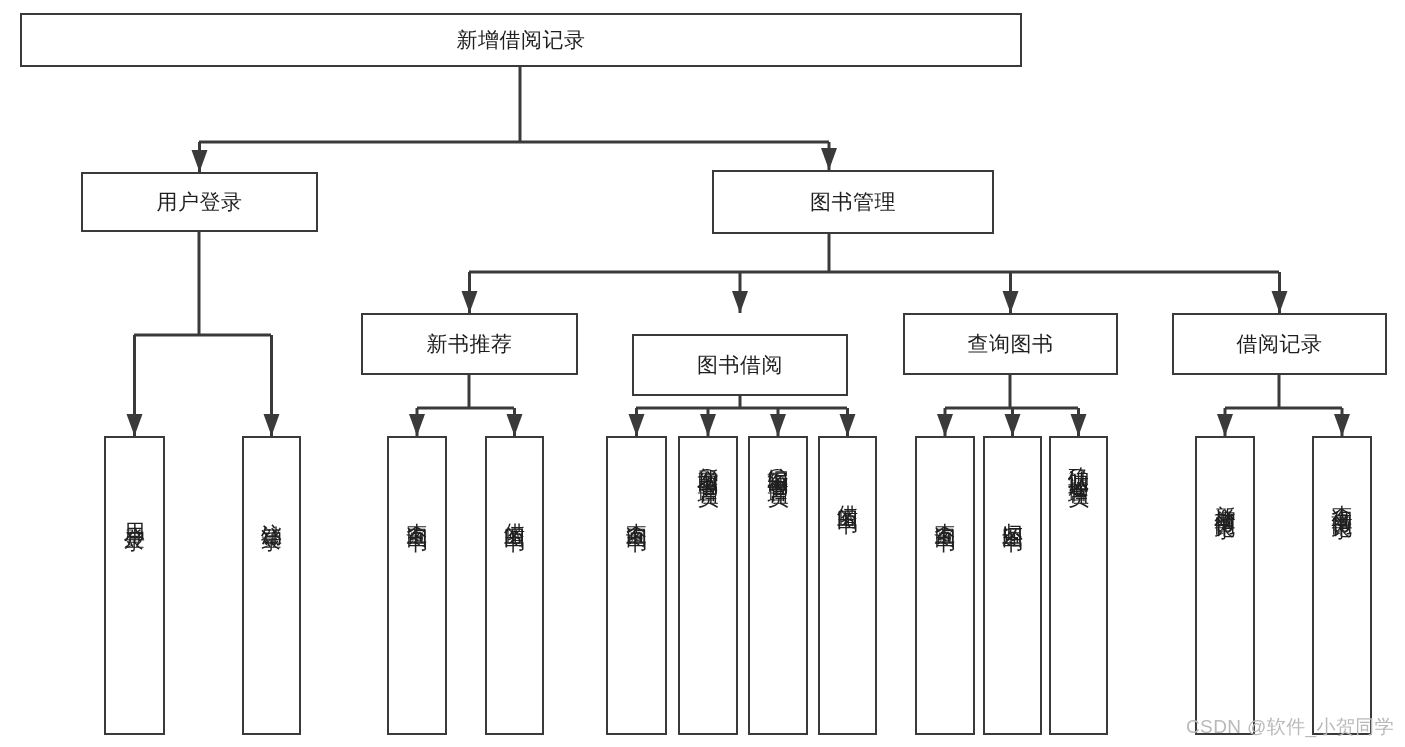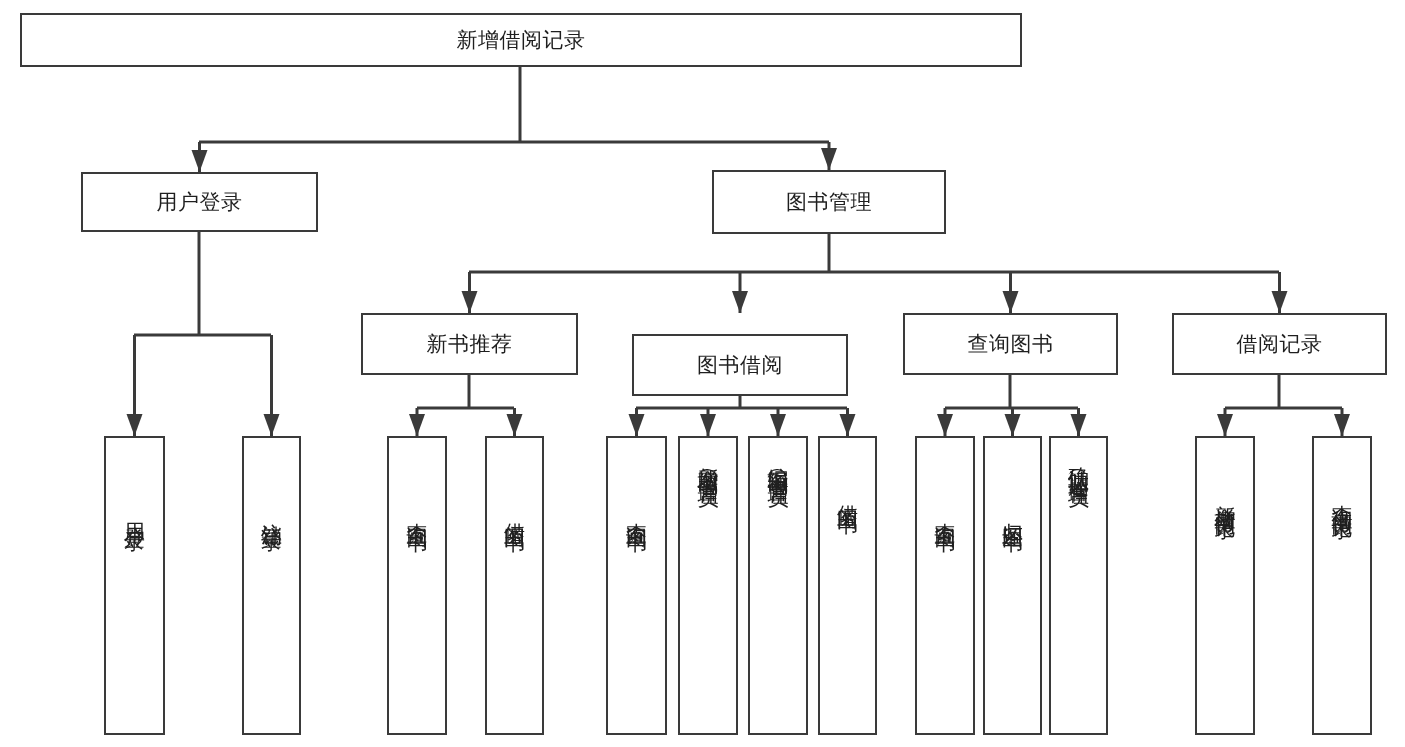--- a/index.html
+++ b/index.html
@@ -135,21 +135,21 @@
       <line x1="1342" y1="408" x2="1342" y2="436" stroke="#3a3a3a" stroke-width="3"></line>
       <polygon points="1334,414 1350,414 1342,436" fill="#3a3a3a"></polygon>
     </svg>
   <div id="nodes-layer">
       <div class="node horizontal" style="left: 20px; top: 13px; width: 1002px; height: 54px;">
         <span class="label">新增借阅记录</span>
       </div>
       <div class="node horizontal" style="left: 81px; top: 172px; width: 237px; height: 60px;">
         <span class="label">用户登录</span>
       </div>
-      <div class="node horizontal" style="left: 712px; top: 170px; width: 234px; height: 64px;">
+      <div class="node horizontal" style="left: 712px; top: 170px; width: 282px; height: 64px;">
         <span class="label">图书管理</span>
       </div>
       <div class="node horizontal" style="left: 361px; top: 313px; width: 217px; height: 62px;">
         <span class="label">新书推荐</span>
       </div>
       <div class="node horizontal" style="left: 632px; top: 313px; width: 216px; height: 62px; margin-top: 21px;">
         <span class="label">图书借阅</span>
       </div>
       <div class="node horizontal" style="left: 903px; top: 313px; width: 215px; height: 62px;">
         <span class="label">查询图书</span>
@@ -190,13 +190,14 @@
       <div class="node vertical top0" style="left: 1049px; top: 436px; width: 59px; height: 299px;">
         <span class="label">确认归还（管理员）</span>
       </div>
       <div class="node vertical mid3" style="left: 1195px; top: 436px; width: 60px; height: 299px;">
         <span class="label">新增借阅记录</span>
       </div>
       <div class="node vertical mid3" style="left: 1312px; top: 436px; width: 60px; height: 299px;">
         <span class="label">查询借阅记录</span>
       </div>
     </div>
+  <div class="watermark">CSDN @软件_小贺同学</div>
 </div>
 
 </body></html>

